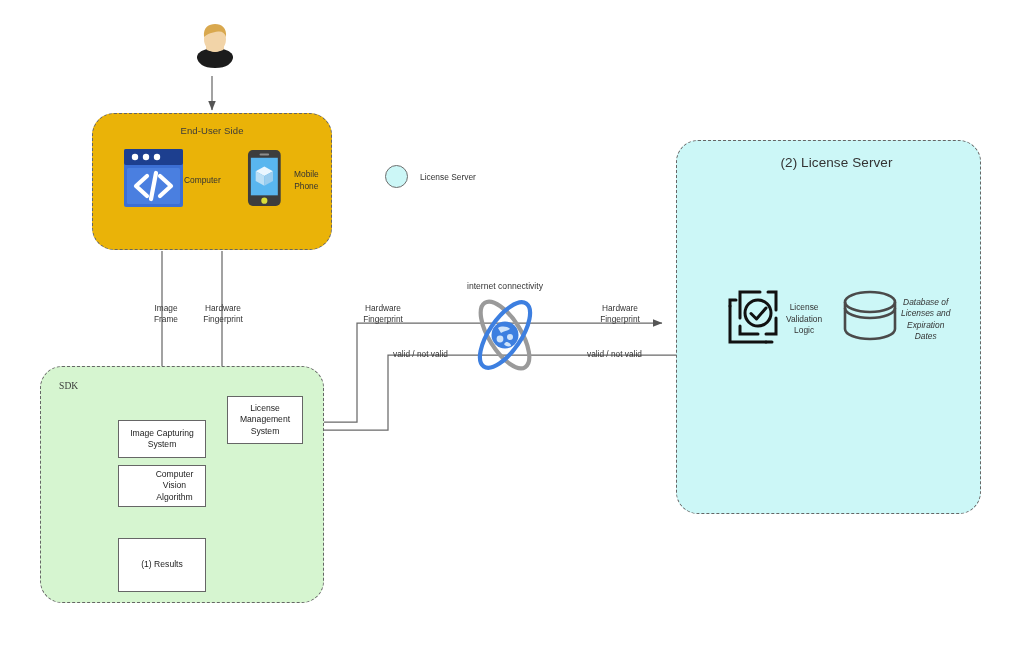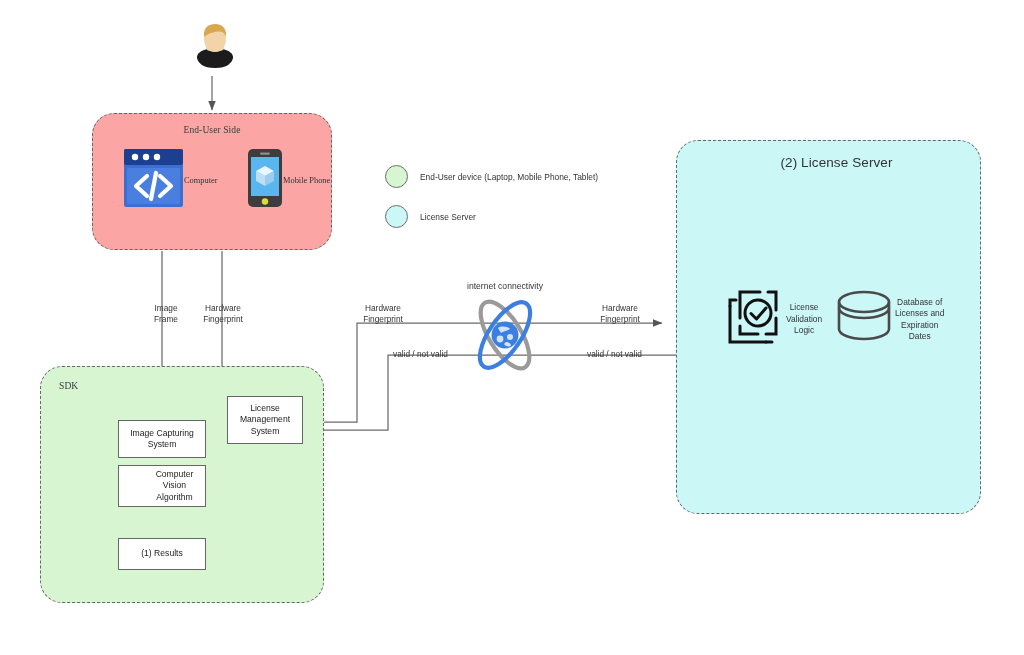--- a/index.html
+++ b/index.html
@@ -29,22 +29,21 @@
   .group-title {
     position: absolute;
     width: 100%;
     text-align: center;
     color: #3b3b3b;
     letter-spacing: 0.1px;
   }
   #end-user-side {
     left: 92px; top: 113px;
     width: 240px; height: 137px;
-    background: #fca5a5;
-    font-family: Liberation Serif, serif;
+    background: #eab308;
   }
   #end-user-side .group-title {
     top: 11px; font-size: 9.5px;
   }
   #sdk-box {
     left: 40px; top: 366px;
     width: 284px; height: 237px;
     background: #d6f5d0;
     font-family: Liberation Serif, serif;
   }
@@ -212,21 +211,21 @@
   </div>
 
   <div class="node-box" style="left:118px; top:404px; width:88px; height:38px;margin-top:16px;">
     <span style="white-space:pre-line;">Image Capturing
 System</span>
   </div>
   <div class="node-box" style="left:118px; top:465px; width:88px; height:42px;padding-left:27px;">
     <span style="white-space:pre-line;">Computer Vision
 Algorithm</span>
   </div>
-  <div class="node-box" style="left:118px; top:538px; width:88px; height:32px;">
+  <div class="node-box" style="left:118px; top:538px; width:88px; height:54px;">
     <span style="white-space:pre-line;">(1) Results</span>
   </div>
   <div class="node-box" style="left:227px; top:396px; width:76px; height:48px;">
     <span style="white-space:pre-line;">License
 Management
 System</span>
   </div>
 
   <div class="group-box" id="license-server">
     <div class="group-title">(2) License Server</div>
@@ -240,40 +239,36 @@
           <path d="M16,6 L16,48 L52,48 L52,6 Z" stroke-dasharray="26 8" stroke-width="3"></path>
           <circle cx="34" cy="27" r="13"></circle>
           <path d="M27,27.5 L32.5,33 L42,22" stroke-width="3" stroke-linejoin="round"></path>
         </g>
       </svg>
       <div class="icon-caption">License
 Validation
 Logic</div>
     </div>
 
-    <div class="icon-block" style="left:156px; top:148px;">
+    <div class="icon-block" style="left:162px; top:148px;font-style:italic;">
       <svg width="62" height="56" viewBox="0 0 62 56">
         <g fill="none" stroke="#4a4a4a" stroke-width="2.6">
           <ellipse cx="31" cy="13" rx="25" ry="10"></ellipse>
           <path d="M6,13 L6,40 C6,45.5 17,50 31,50 C45,50 56,45.5 56,40 L56,13"></path>
           <path d="M6,19 C6,24.5 17,29 31,29 C45,29 56,24.5 56,19"></path>
         </g>
       </svg>
       <div class="icon-caption">Database of
 Licenses and
 Expiration
 Dates</div>
     </div>
   </div>
 
   <div class="legend">
-    <div class="legend-row">
-      <div class="legend-swatch" style="background:#d6f5d0;"></div>
-      <div class="legend-text">End-User device (Laptop, Mobile Phone, Tablet)</div>
-    </div>
     <div class="legend-row">
       <div class="legend-swatch" style="background:#ccf7f7;"></div>
       <div class="legend-text">License Server</div>
     </div>
   </div>
 
   <div class="globe-label">internet connectivity</div>
   <div style="position:absolute; left:462px; top:292px;">
     <svg width="86" height="86" viewBox="0 0 86 86">
       <ellipse cx="43" cy="43" rx="16" ry="38" fill="none" stroke="#9a9a9a" stroke-width="4.2" transform="rotate(-32 43 43)"></ellipse>

